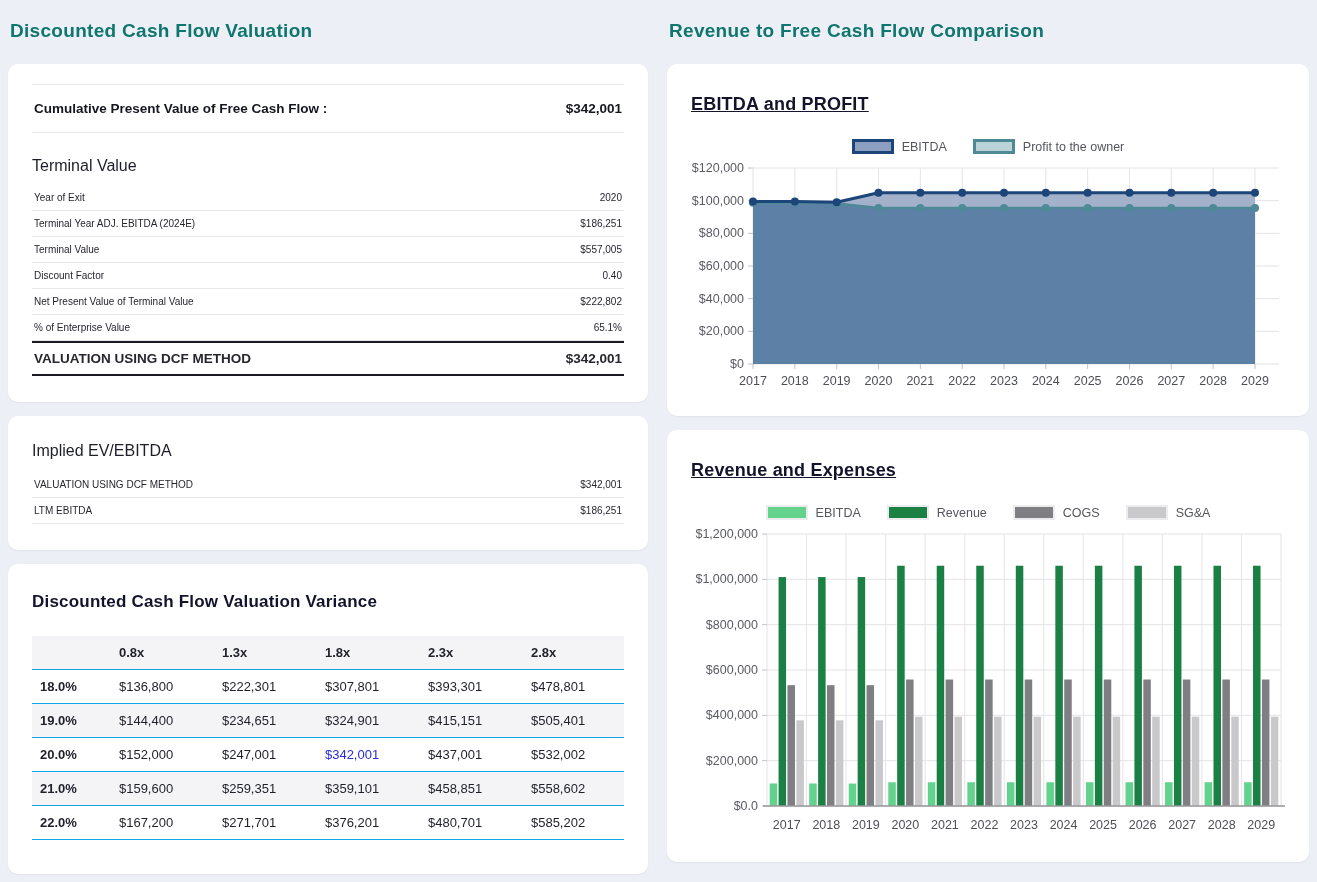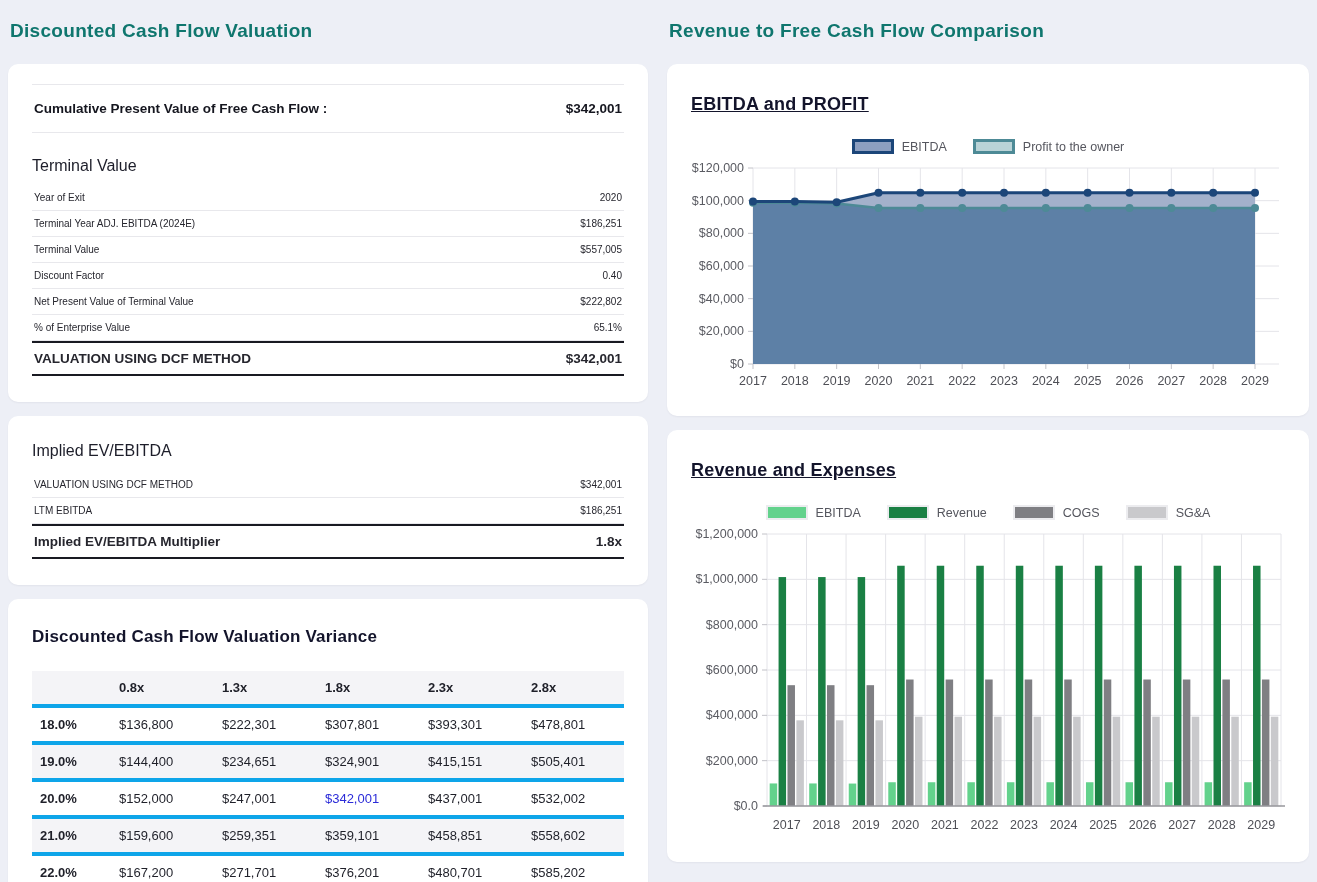--- a/index.html
+++ b/index.html
@@ -36,21 +36,21 @@
   .rows .kv-row { border-bottom:1px solid #e8e8ec; }
   .total-row { font-weight:700; border-top:2px solid #191a22; border-bottom:2.5px solid #191a22;
                padding:8px 2px; font-size:13.5px; }
   .card-ev { padding:24px 24px 26px 24px; }
   .card-ev .section-title { margin-top:2px; margin-bottom:12px; }
   
   .card-variance { padding:28px 24px 34px 24px; }
   .card-title { font-size:17px; font-weight:700; color:#13142b; letter-spacing:.2px; }
   .variance-table { width:100%; border-collapse:collapse; margin-top:24px; font-size:13px; }
   .variance-table th, .variance-table td {
-    text-align:left; padding:9px 10px; border-bottom:4px solid #0ea5e9; color:#1f2029;
+    text-align:left; padding:9px 10px; border-bottom:1px solid #0ea5e9; color:#1f2029;
   }
   .variance-table thead th { background:#f4f4f7; font-weight:700; }
   .variance-table td.row-label { font-weight:700; padding-left:8px; width:13%; }
   .variance-table tbody tr:nth-child(even) { background:#f4f4f7; }
   
   .card-chart { padding:30px 24px 20px 24px; }
   .chart-title { font-size:18px; font-weight:700; color:#13142b; letter-spacing:.2px; margin-bottom:24px;text-decoration:underline; }
   .legend { display:flex; justify-content:center; align-items:center; gap:26px; margin-bottom:4px; }
   .legend-item { display:flex; align-items:center; gap:8px; font-size:12.5px; color:#55565e; }
   .legend-swatch { width:42px; height:15px; display:inline-block; }
@@ -109,24 +109,20 @@
       <div class="rows" id="ev-rows">
           <div class="kv-row">
             <span class="kv-label">VALUATION USING DCF METHOD</span>
             <span class="kv-value">$342,001</span>
           </div>
           <div class="kv-row">
             <span class="kv-label">LTM EBITDA</span>
             <span class="kv-value">$186,251</span>
           </div>
         </div>
-      <div class="kv-row total-row">
-        <span class="kv-label">Implied EV/EBITDA Multiplier</span>
-        <span class="kv-value">1.8x</span>
-      </div>
     </div>
 
     <div class="card card-variance">
       <div class="card-title">Discounted Cash Flow Valuation Variance</div>
       <table class="variance-table">
         <thead>
           <tr id="variance-head-row">
               <th></th>
               <th>0.8x</th>
               <th>1.3x</th>

